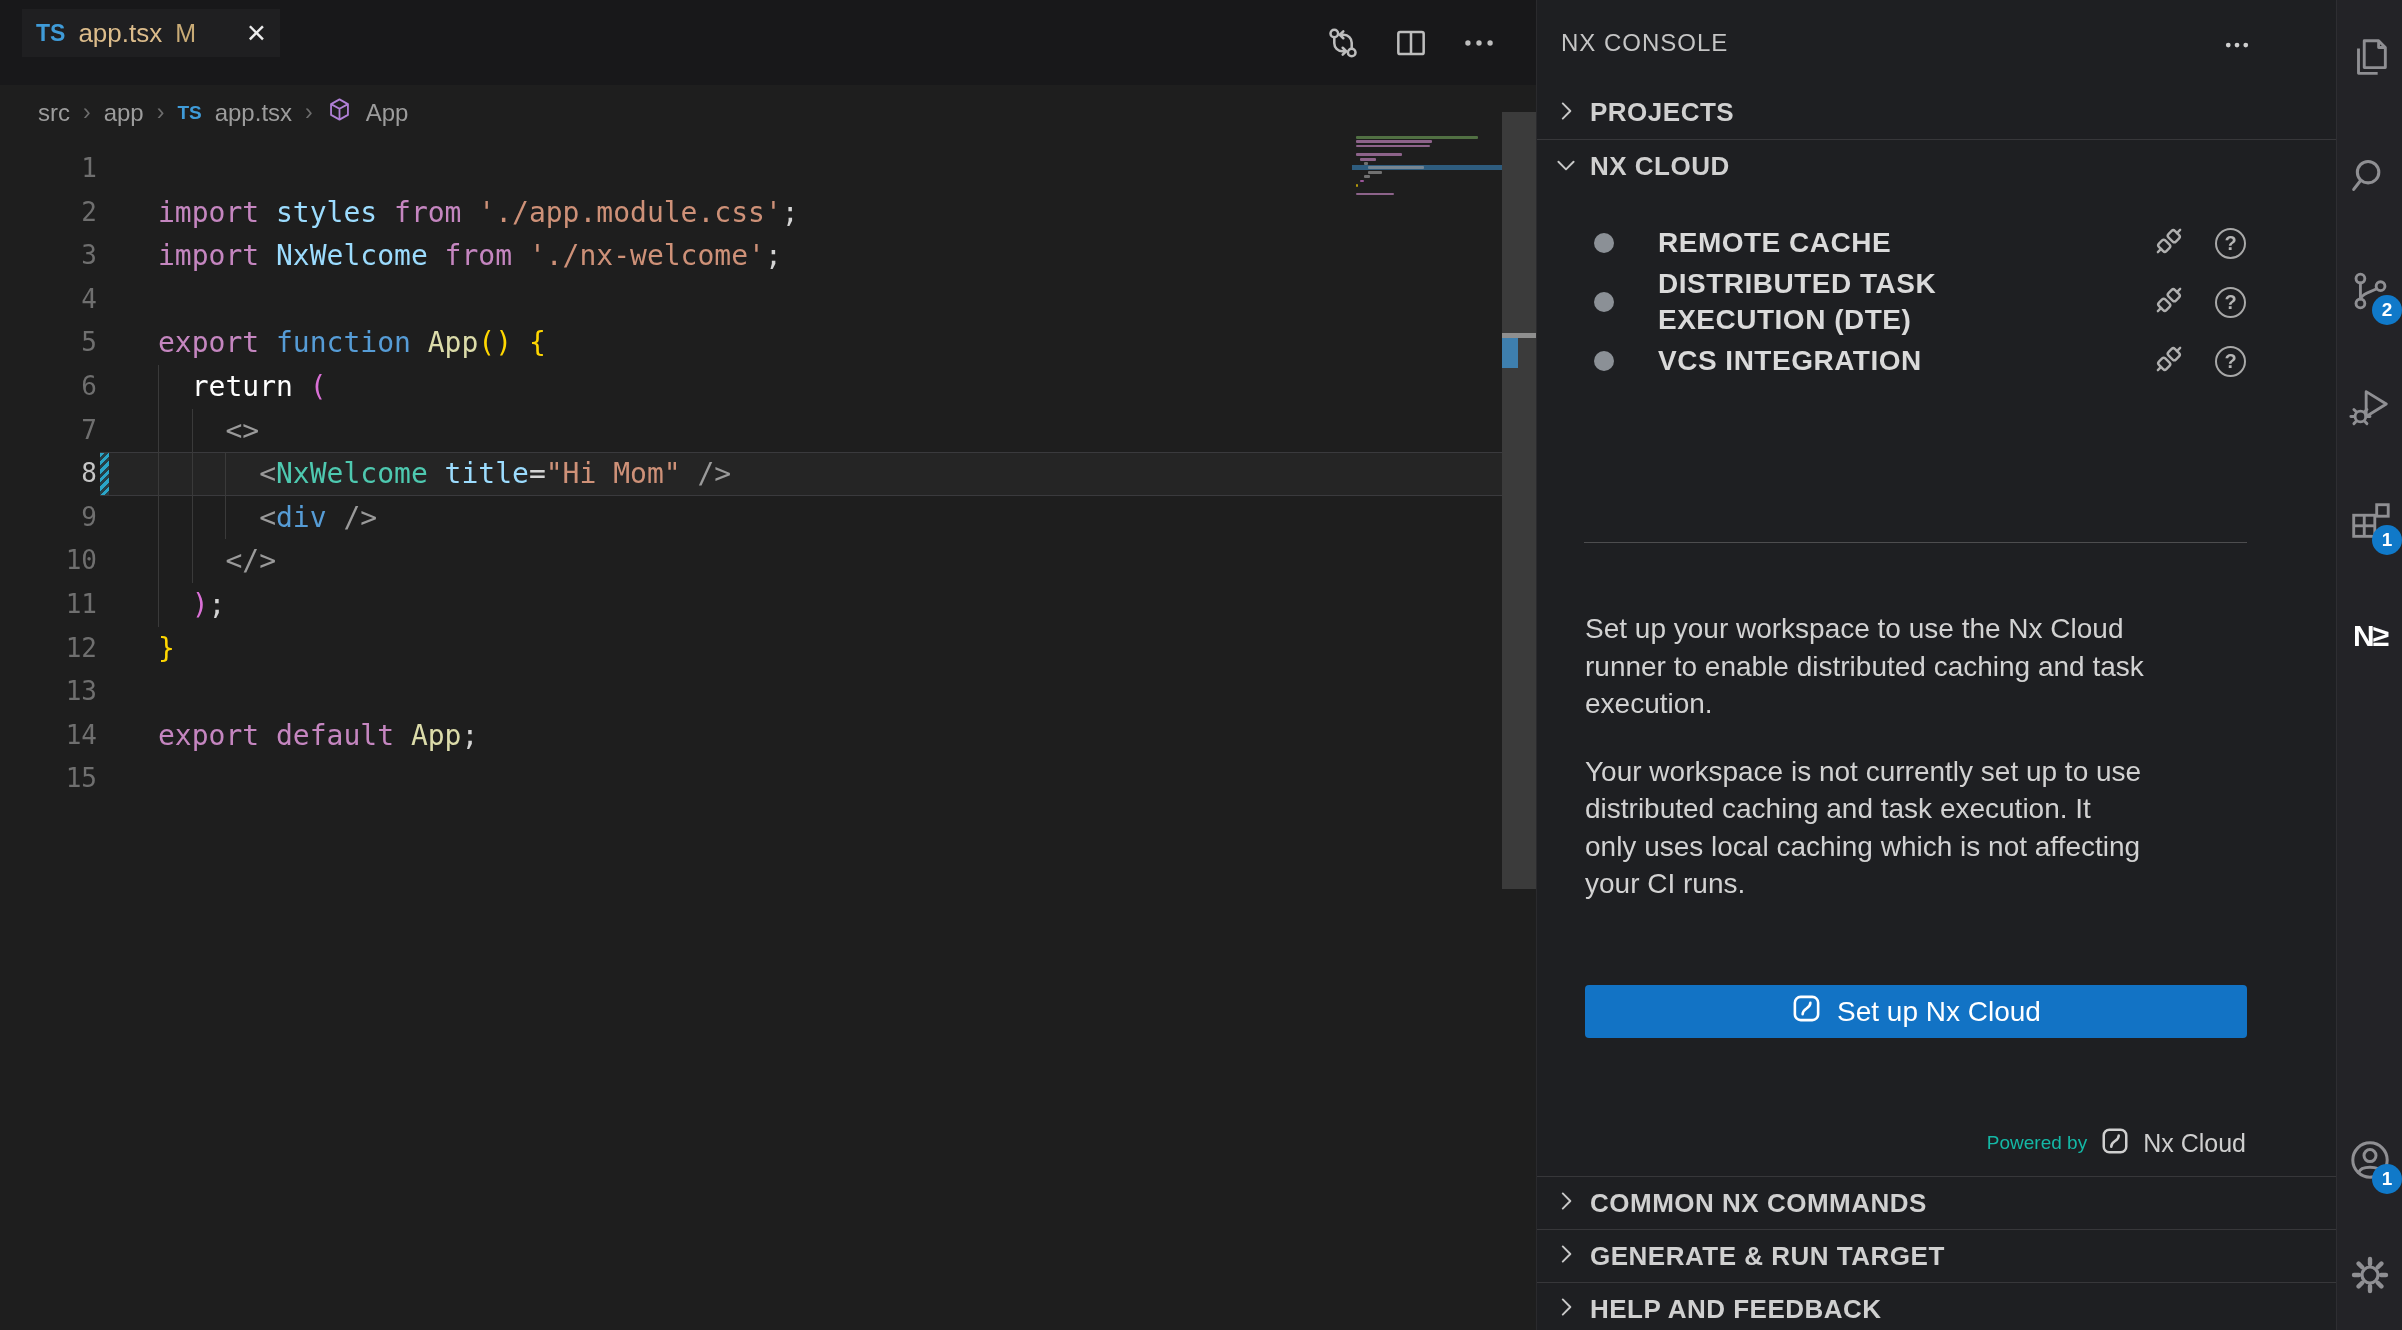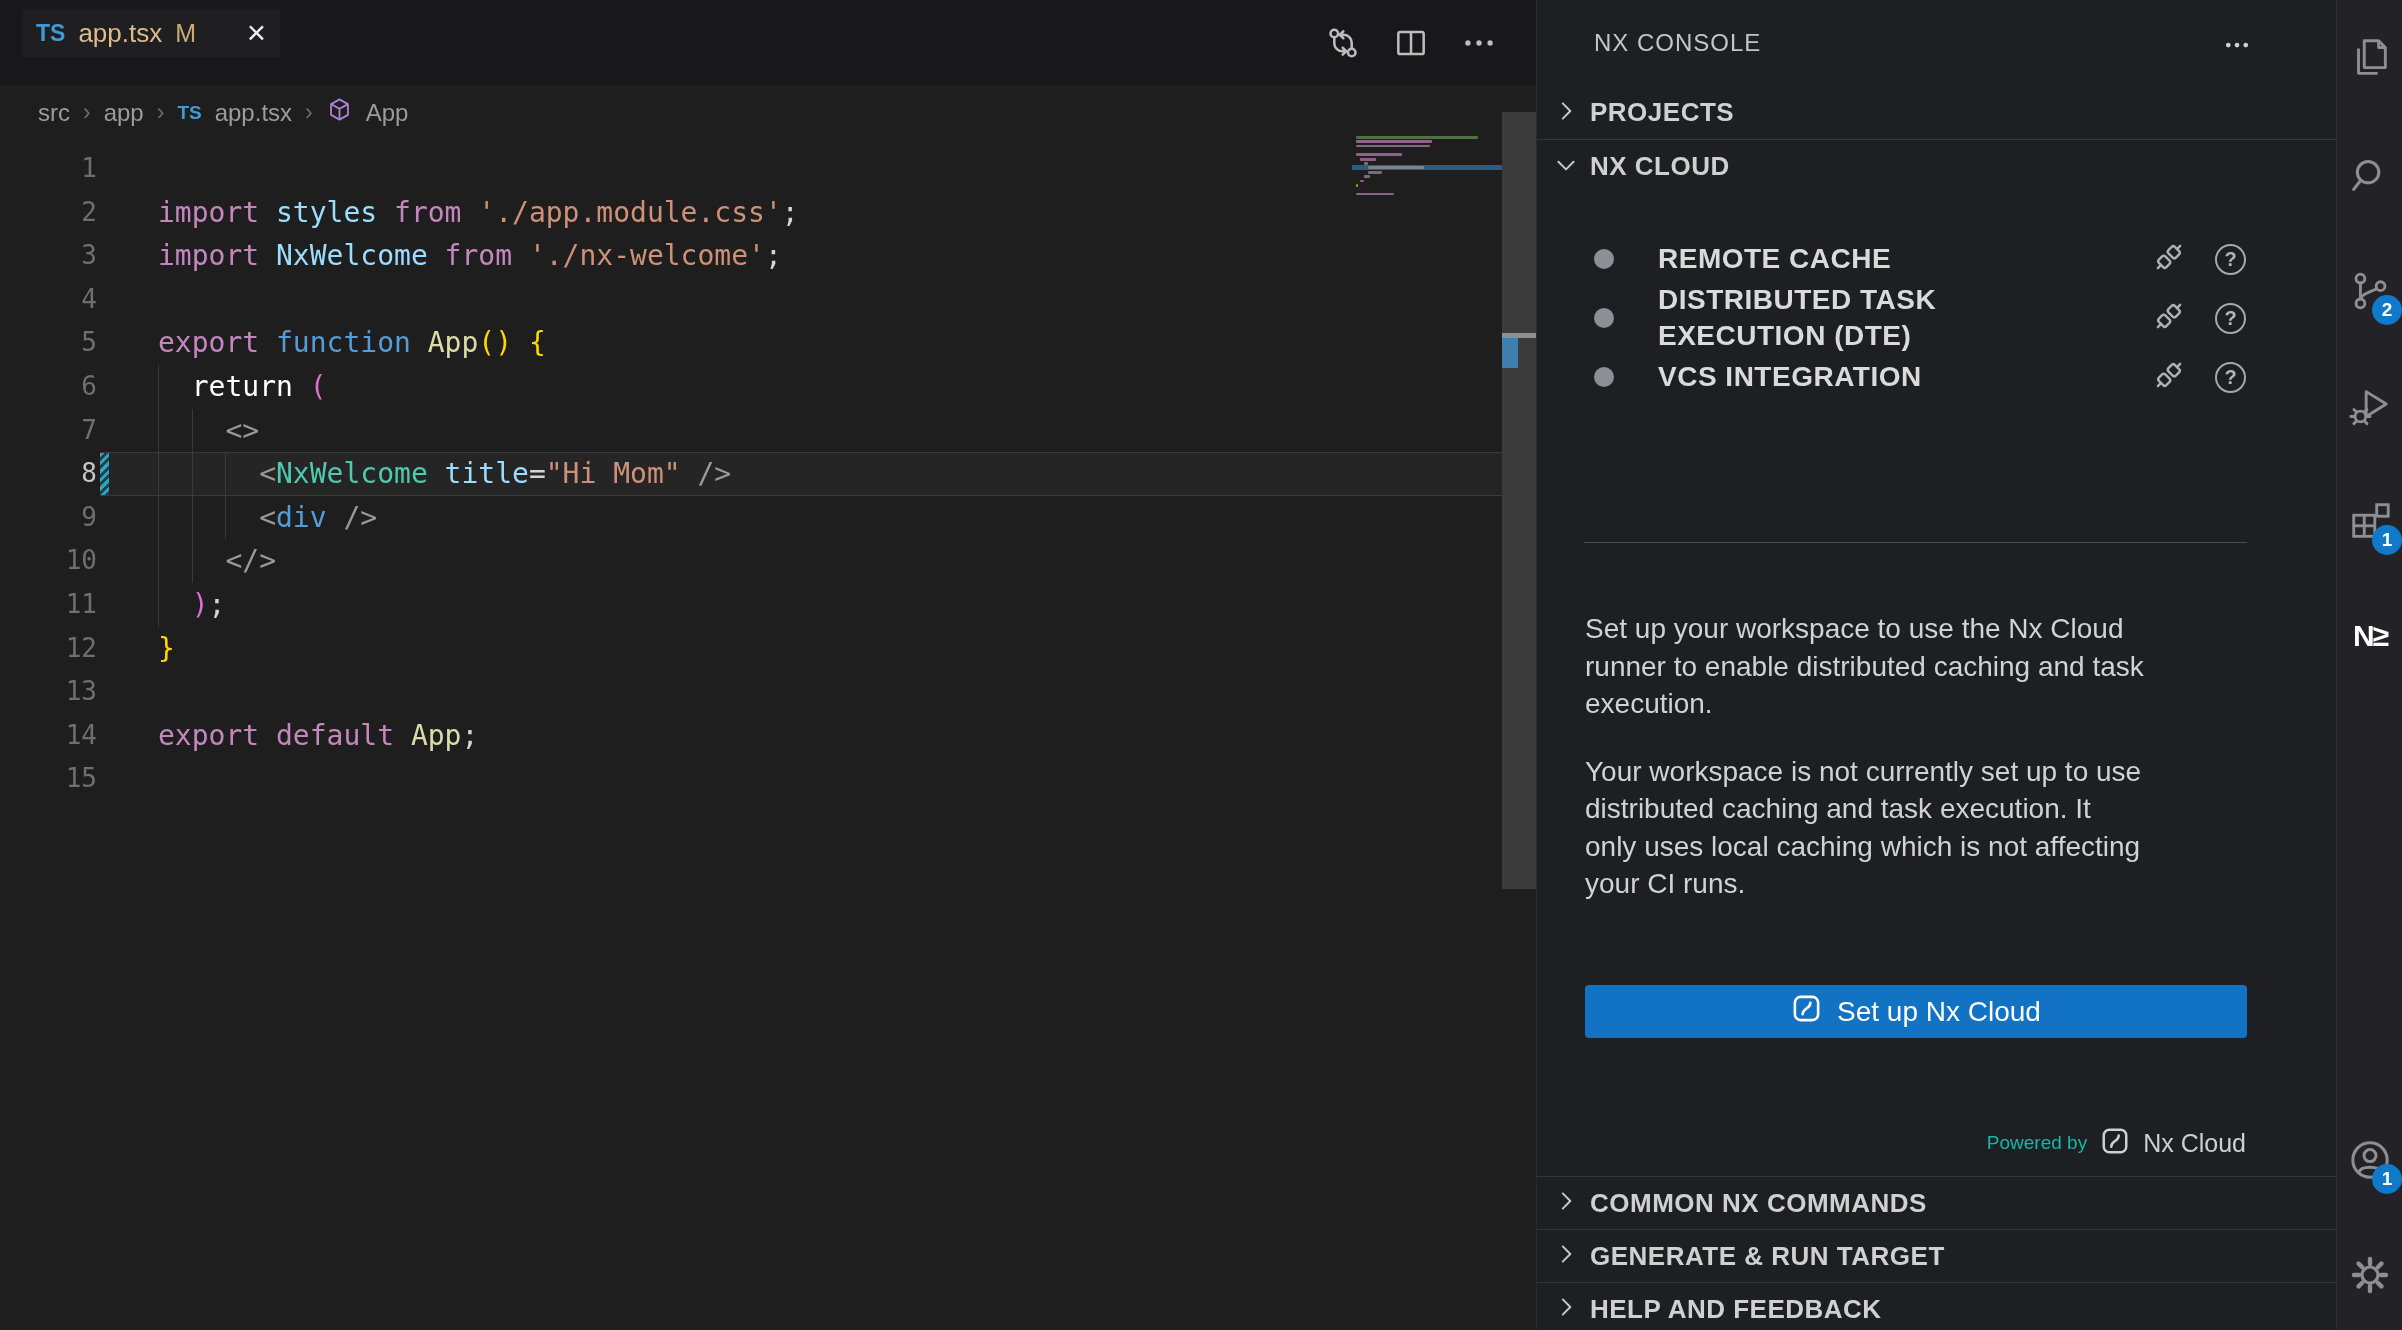--- a/index.html
+++ b/index.html
@@ -57,28 +57,28 @@
   .mm-hl { position:absolute; left:0; width:150px; height:4.6px; background:#2e5c7e; }
   .sb-slider { position:absolute; left:1502px; top:112px; width:34px; height:777px; background:rgba(121,121,121,0.32); }
   .sb-band { position:absolute; left:1502px; top:333px; width:34px; height:5px; background:#8f8f8f; }
   .sb-mark { position:absolute; left:1502px; top:338px; width:16px; height:30px; background:#3e7fae; }
   
   .side-panel {
     position:absolute; left:1536px; top:0; width:800px; height:1330px;
     background:#1e1f22; border-left:1px solid #2a2a2d; color:#cccccc;
   }
   .panel-header { position:absolute; left:0; top:0; width:100%; height:86px; display:flex; align-items:center; }
-  .panel-title { margin-left:57px; font-size:24px; letter-spacing:1px; color:#c5c5c5; }
+  .panel-title { margin-left:24px; font-size:24px; letter-spacing:1px; color:#c5c5c5; }
   .panel-more { position:absolute; right:84px; top:30px; }
   .sect-row { position:absolute; left:0; width:100%; height:53px; display:flex; align-items:center; padding-left:16px; gap:11px; }
   .sect-row .sec-label { font-size:26px; font-weight:bold; letter-spacing:0.5px; color:#d0d0d0; }
   .divider { position:absolute; left:0; width:100%; height:1px; background:#37373a; }
   .nx-items { position:absolute; left:0; top:193px; width:100%; }
   .nx-item { display:flex; align-items:center; padding:0 90px 0 57px; margin-top:3px; }
-  .nx-item:first-child { margin-top:46px; }
+  .nx-item:first-child { margin-top:30px; }
   .nx-item .dot { width:20px; height:20px; border-radius:50%; background:#8b9096; flex:0 0 auto; }
   .nx-item .nxi-label {
     margin-left:44px; flex:1 1 auto; max-width:360px;
     font-size:28px; font-weight:bold; letter-spacing:0.5px; color:#dadada; line-height:36px;
   }
   .nx-item .nxi-icons { display:flex; align-items:center; gap:28px; margin-left:auto; }
   .q-circle {
     width:31px; height:31px; border:2px solid #a8a8a8; border-radius:50%;
     color:#b5b5b5; font-size:20px; font-weight:bold; display:flex; align-items:center; justify-content:center;
   }

